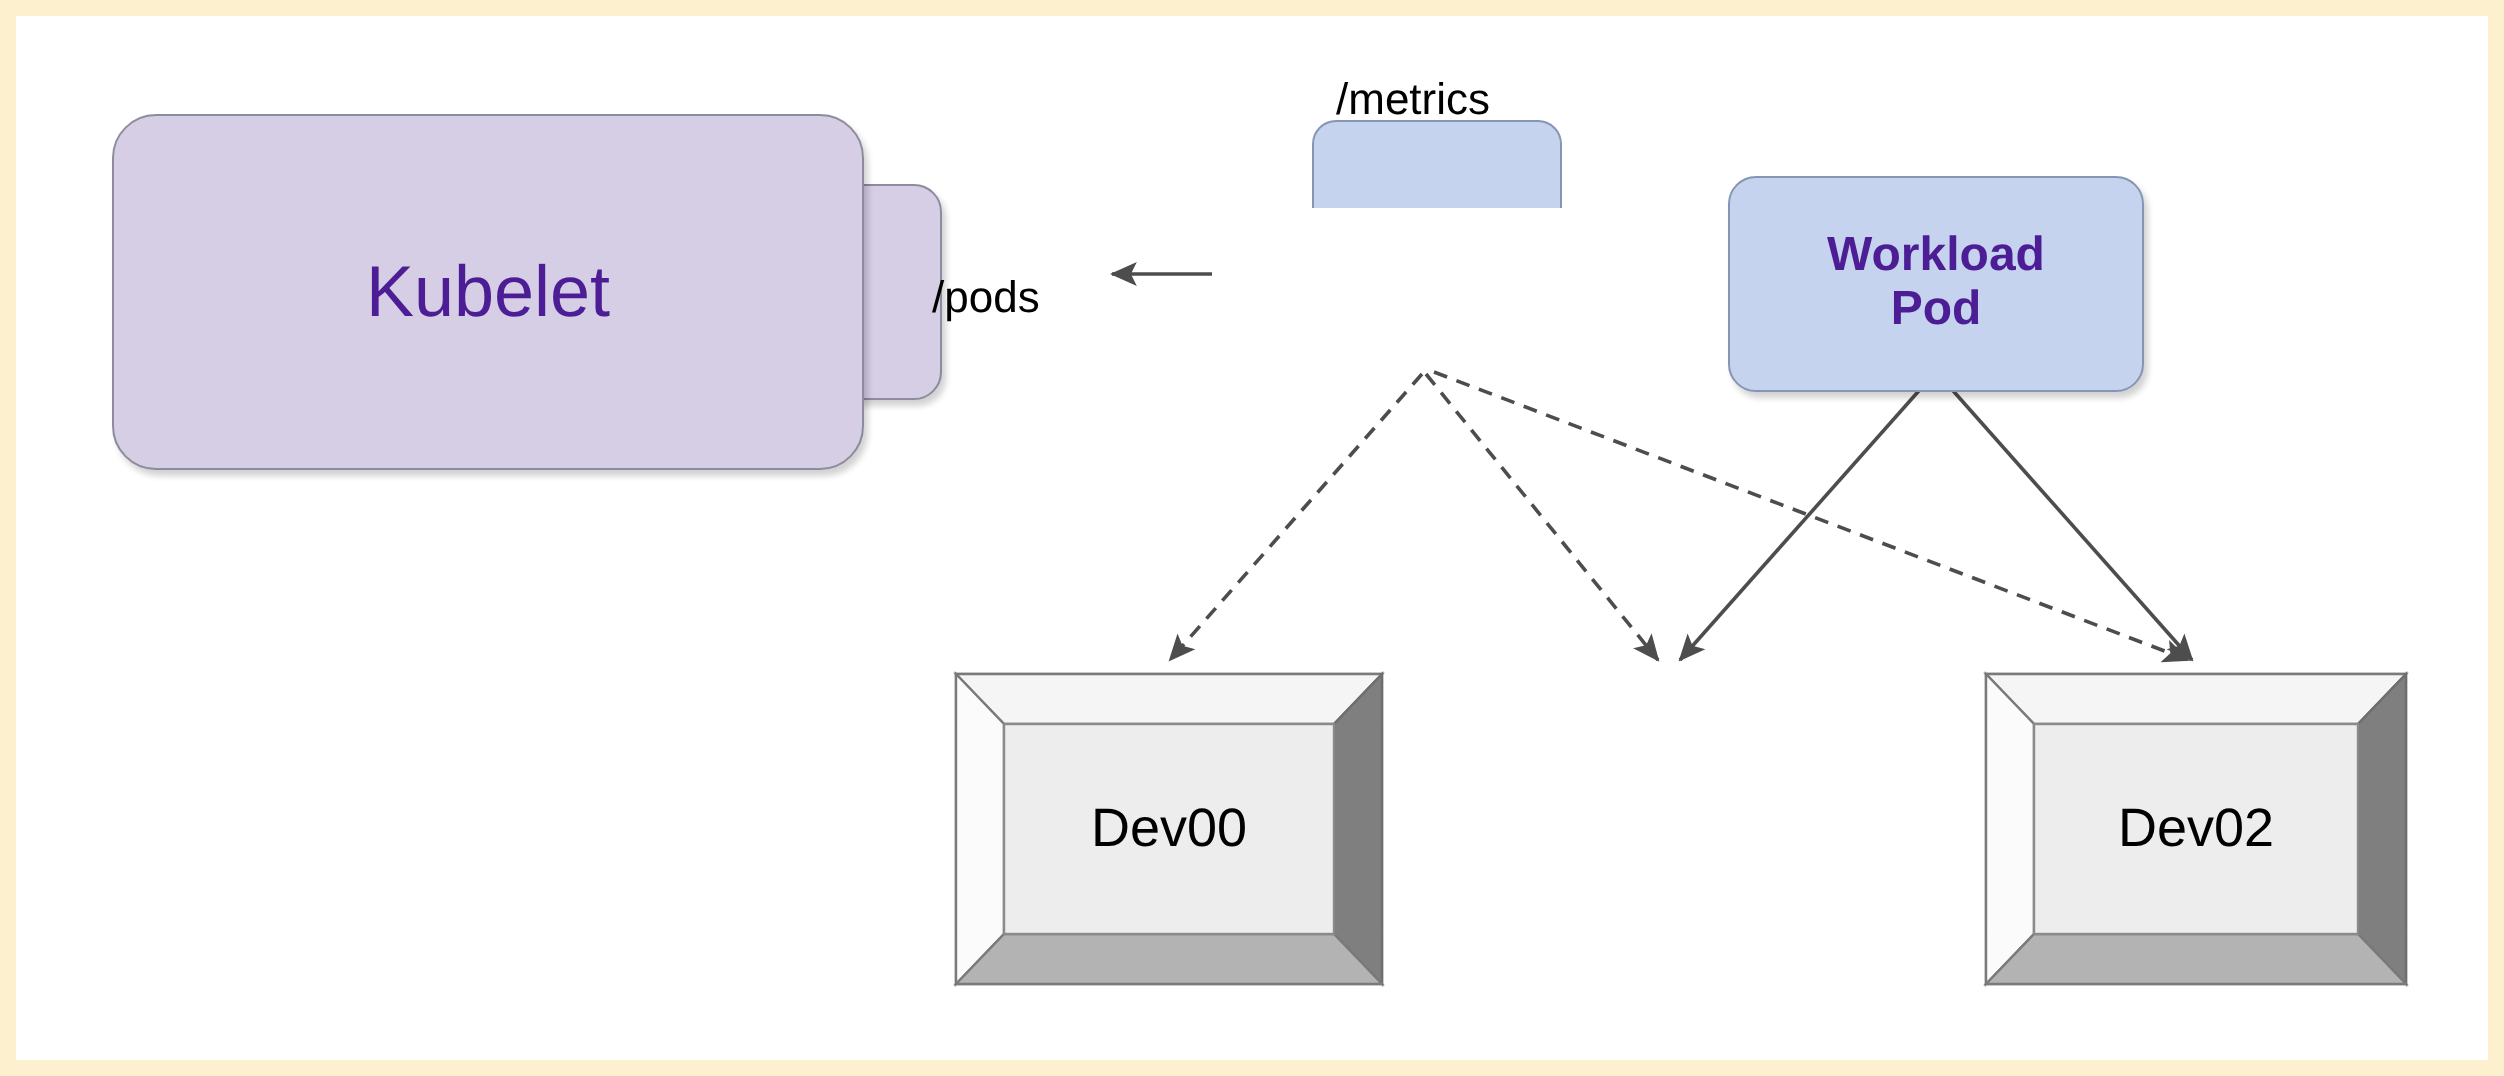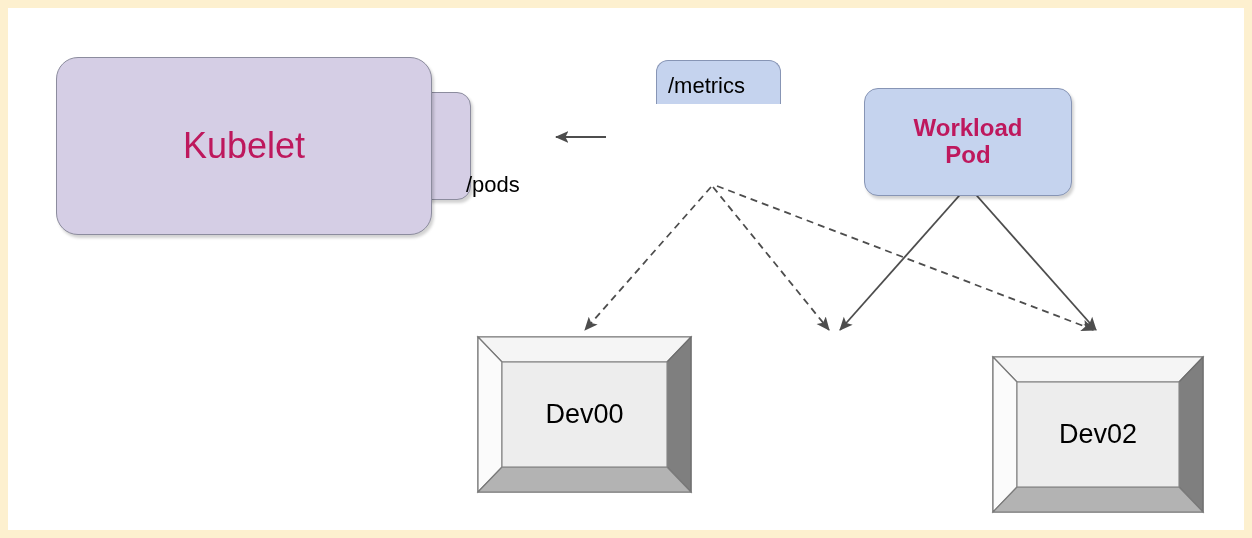--- a/index.html
+++ b/index.html
@@ -79,31 +79,30 @@
   .node-label {
     position: absolute;
     left: 0;
     top: 0;
     width: 100%;
     height: 100%;
     display: flex;
     align-items: center;
     justify-content: center;
     text-align: center;
-    color: #be185d;
+    color: #4c1d95;
     line-height: 1.12;
     white-space: pre-line;
     pointer-events: none;
   }
 
   .edge-label {
     position: absolute;
     color: #000000;
     white-space: nowrap;
-    margin-top: 36px;
   }
 
   
   .device {
     position: absolute;
     box-sizing: border-box;
     border-radius: 11px;
   }
   .device svg {
     position: absolute;
@@ -198,21 +197,21 @@
         <polygon points="1,1 214,1 190,26 25,26" fill="#f5f5f5" stroke="#7a7a7a" stroke-width="1.2"></polygon>
         <polygon points="1,1 25,26 25,131 1,156" fill="#fbfbfb" stroke="#7a7a7a" stroke-width="1.2"></polygon>
         <polygon points="214,1 214,156 190,131 190,26" fill="#7f7f7f" stroke="#6e6e6e" stroke-width="1.2"></polygon>
         <polygon points="1,156 25,131 190,131 214,156" fill="#b3b3b3" stroke="#7a7a7a" stroke-width="1.2"></polygon>
         <rect x="25" y="26" width="165" height="105" fill="#ededed" stroke="#8a8a8a" stroke-width="1.2"></rect>
       </svg>
       <div class="dev-label">Dev00</div>
     </div>
 
 
-    <div class="device" style="left:984px; top:328px; width:212px; height:157px;margin-top:20px;">
+    <div class="device" style="left:984px; top:328px; width:212px; height:157px;">
       <svg width="212" height="157" viewBox="0 0 212 157">
         <rect x="1" y="1" width="210" height="155" fill="#f2f2f2" stroke="#7a7a7a" stroke-width="1.2"></rect>
         <polygon points="1,1 211,1 187,26 25,26" fill="#f5f5f5" stroke="#7a7a7a" stroke-width="1.2"></polygon>
         <polygon points="1,1 25,26 25,131 1,156" fill="#fbfbfb" stroke="#7a7a7a" stroke-width="1.2"></polygon>
         <polygon points="211,1 211,156 187,131 187,26" fill="#7f7f7f" stroke="#6e6e6e" stroke-width="1.2"></polygon>
         <polygon points="1,156 25,131 187,131 211,156" fill="#b3b3b3" stroke="#7a7a7a" stroke-width="1.2"></polygon>
         <rect x="25" y="26" width="162" height="105" fill="#ededed" stroke="#8a8a8a" stroke-width="1.2"></rect>
       </svg>
       <div class="dev-label">Dev02</div>
     </div>

